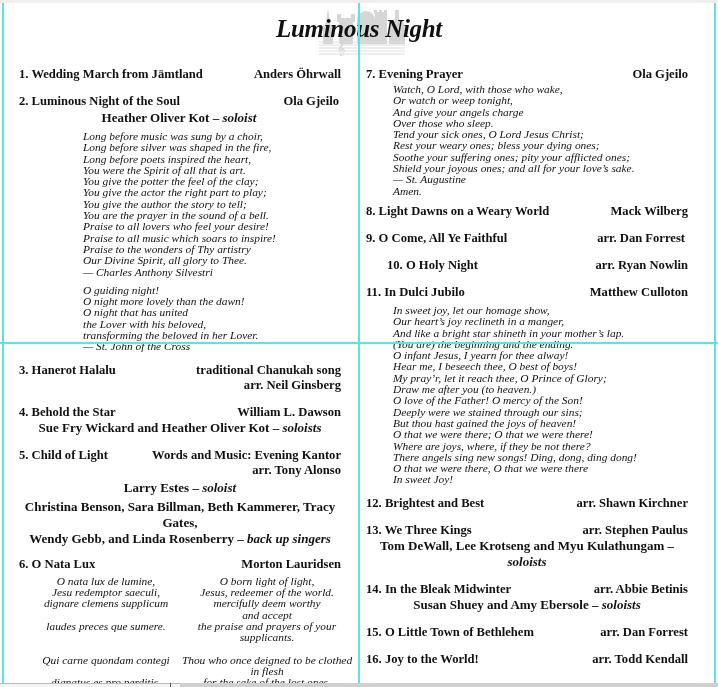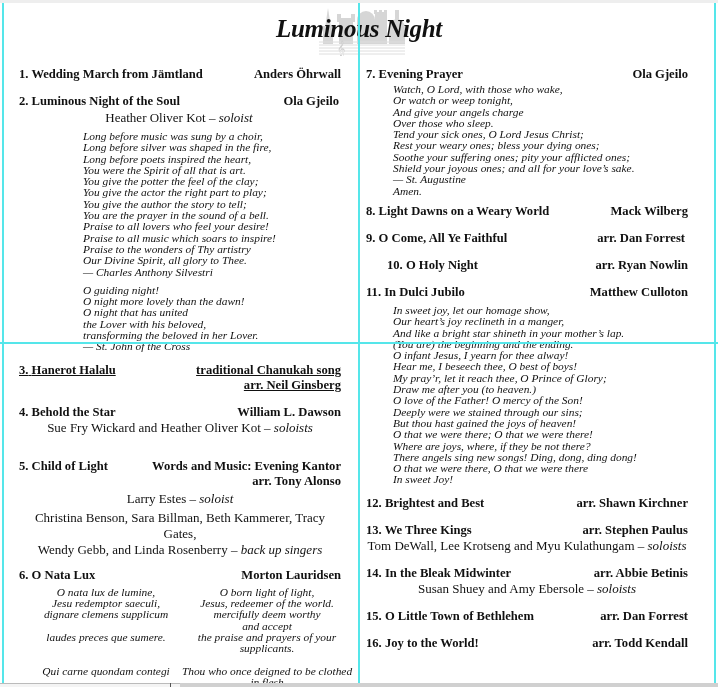--- a/index.html
+++ b/index.html
@@ -25,21 +25,21 @@
 
     .col { position: absolute; top: 62px; }
     .col-left { left: 19px; width: 322px; }
     .col-right { left: 366px; width: 322px; }
 
     .item { position: relative; }
     .item-head {
       display: flex; justify-content: space-between; font-weight: bold; font-size: 12.6px; line-height: 15px;
     }
     .item-head .composer { text-align: right; }
-    .solo { text-align: center; font-size: 13px; line-height: 16px; }
+    .solo { text-align: center; font-size: 13px; line-height: 16px; font-weight: bold; }
     .solo i { font-style: italic; }
     .verse { font-style: italic; font-size: 11.4px; line-height: 11.3px; }
     .verse div { white-space: nowrap; }
 
     .latin-grid { display: grid; grid-template-columns: 146px 176px; font-style: italic; font-size: 11.4px; line-height: 11.3px; margin-left: 14px; }
     .latin-grid div { white-space: nowrap; text-align: center; }
   </style>
 </head>
 <body>
 
@@ -108,38 +108,38 @@
     <div class="verse" style="margin-left:64px; margin-top:7px;">
       <div>O guiding night!</div>
         <div>O night more lovely than the dawn!</div>
         <div>O night that has united</div>
         <div>the Lover with his beloved,</div>
         <div>transforming the beloved in her Lover.</div>
         <div>— St. John of the Cross</div>
     </div>
   </div>
 
-  <div class="item" style="margin-top:10px;text-decoration:underline;">
+  <div class="item" style="margin-top:10px;">
     <div class="item-head">
       <span><span>3.</span> <span>Hanerot Halalu</span></span>
       <span class="composer"><span>traditional Chanukah song</span><br><span>arr. Neil Ginsberg</span></span>
     </div>
   </div>
 
   <div class="item" style="margin-top:12px;">
     <div class="item-head">
       <span><span>4.</span> <span>Behold the Star</span></span>
       <span class="composer">William L. Dawson</span>
     </div>
     <div class="solo">
       <span>Sue Fry Wickard and Heather Oliver Kot –</span> <i>soloists</i>
     </div>
   </div>
 
-  <div class="item" style="margin-top:23px;">
+  <div class="item" style="margin-top:12px;">
     <div class="item-head">
       <span><span>5.</span> <span>Child of Light</span></span>
       <span class="composer"><span>Words and Music: Evening Kantor</span><br><span>arr. Tony Alonso</span></span>
     </div>
     <div class="solo" style="margin-top:2px;">
       <span>Larry Estes –</span> <i>soloist</i>
     </div>
     <div class="solo" style="margin-top:3px;">
       <div>Christina Benson, Sara Billman, Beth Kammerer, Tracy Gates,</div>
       <div><span>Wendy Gebb, and Linda Rosenberry –</span> <i>back up singers</i></div>

